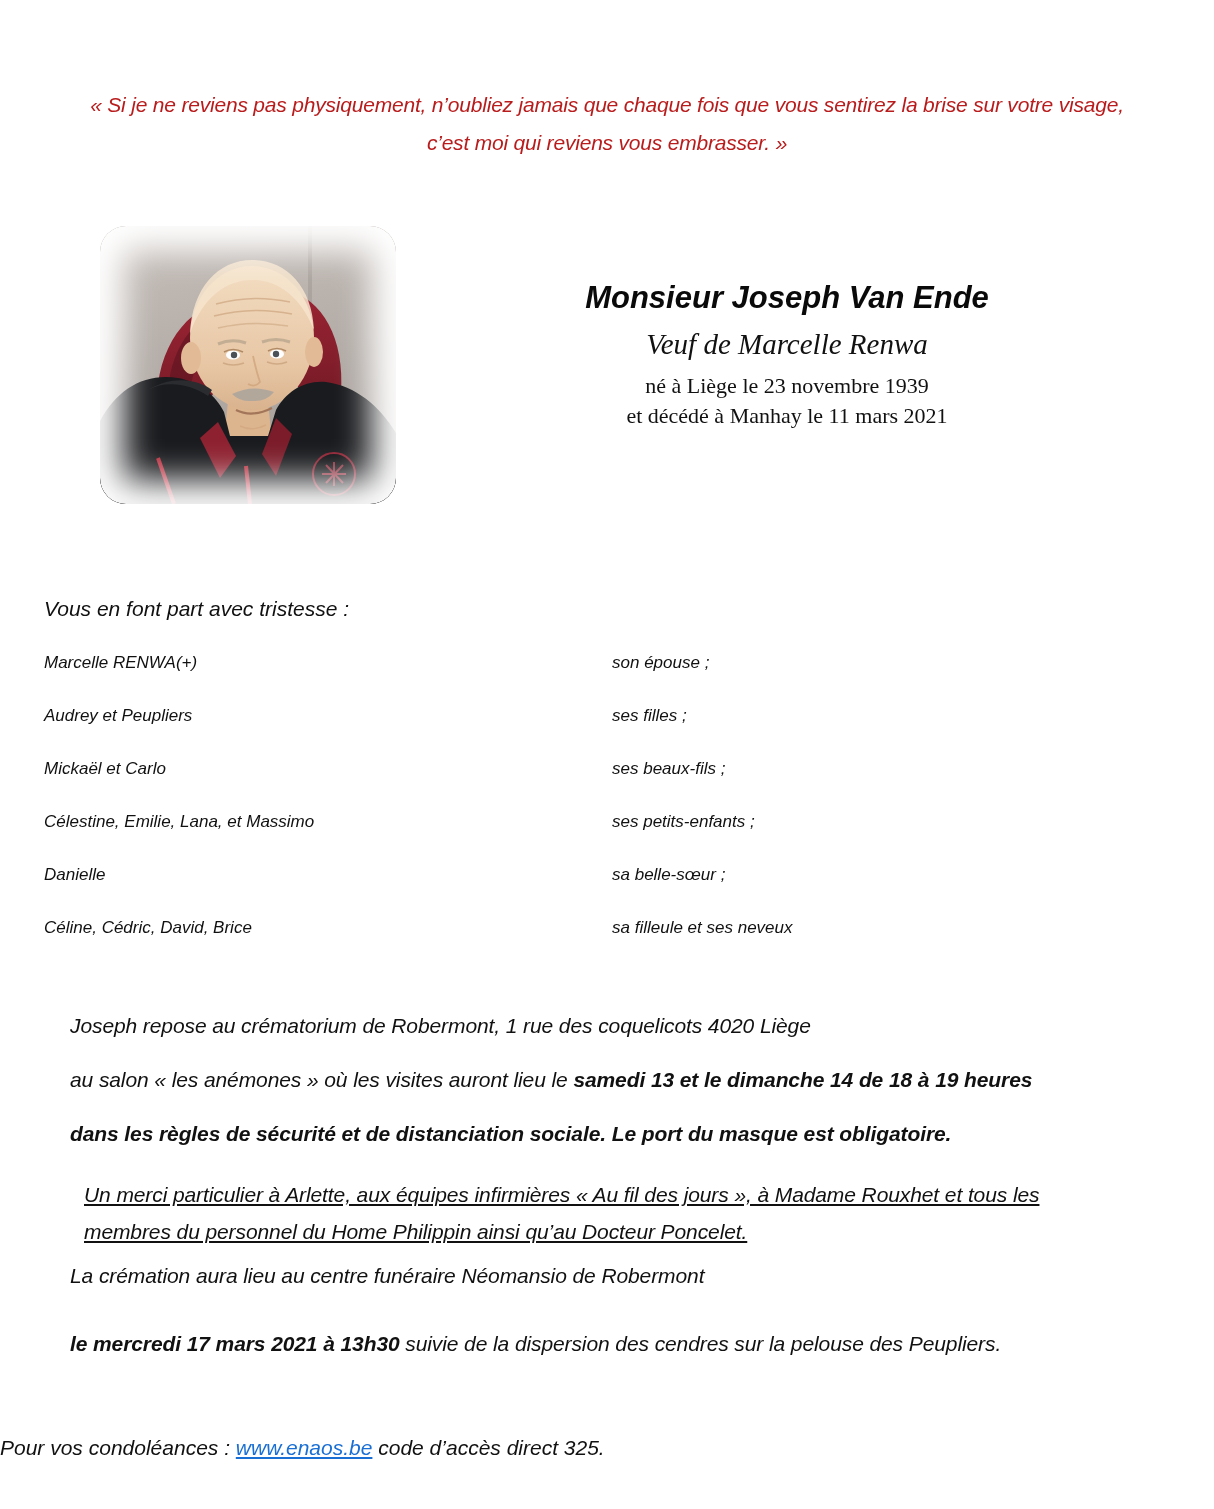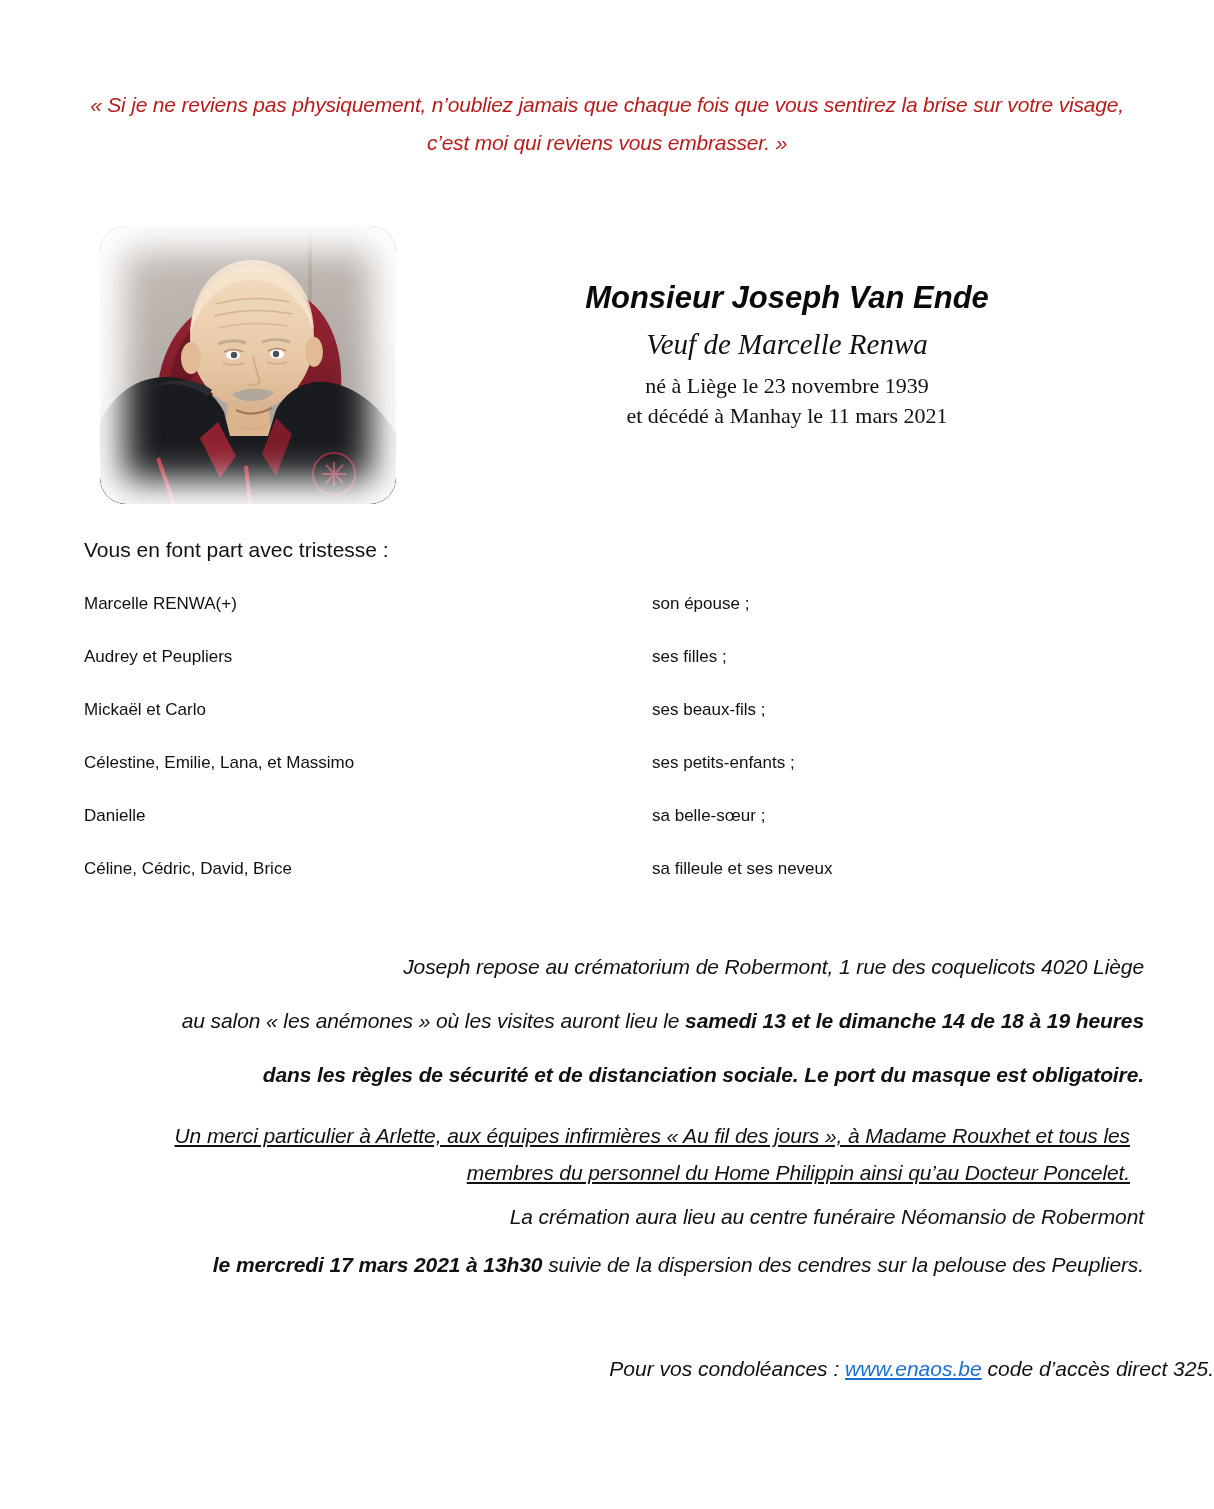--- a/index.html
+++ b/index.html
@@ -68,55 +68,55 @@
     margin: 0 0 10px 0;
   }
   .life-line {
     font-family: "Liberation Serif", serif;
     font-size: 22px;
     line-height: 30px;
     margin: 0;
   }
 
   
-  .family { margin-top: 32px; padding: 0 84px; }
+  .family { margin-top: 91px; padding: 0 44px; font-style: italic; }
   .family-intro {
     font-size: 21px;
     line-height: 28px;
     margin: 0 0 26px 0;
   }
   .family-grid {
     display: grid;
     grid-template-columns: 568px 1fr;
     row-gap: 25px;
   }
   .family-grid .cell {
     font-size: 17px;
     line-height: 28px;
   }
 
   
-  .details { margin-top: 70px; padding: 0 70px; text-align: right; }
+  .details { margin-top: 70px; padding: 0 70px; text-align: left; }
   .details p {
     font-style: italic;
     font-size: 21px;
     line-height: 28px;
     letter-spacing: -0.1px;
     margin: 0 0 26px 0;
   }
   .details p.rules { font-weight: 700; margin-bottom: 28px; }
   .details p.thanks { line-height: 37px; margin-bottom: 12px; max-width: 1046px; margin-left:auto; margin-right:auto;text-decoration:underline;}
-  .details p.cremation { margin-bottom: 20px; }
+  .details p.cremation { margin-bottom: 40px; }
   .details p.cremation-date { margin-bottom: 0; }
   .bold-run { font-weight: 700; }
 
   
   .condolences {
     margin-top: 76px;
-    text-align: right;
+    text-align: left;
     font-style: italic;
     font-size: 21px;
     line-height: 28px;
   }
   .condolences a {
     text-decoration: underline;
     cursor: pointer;
   }
 </style>
 </head>

